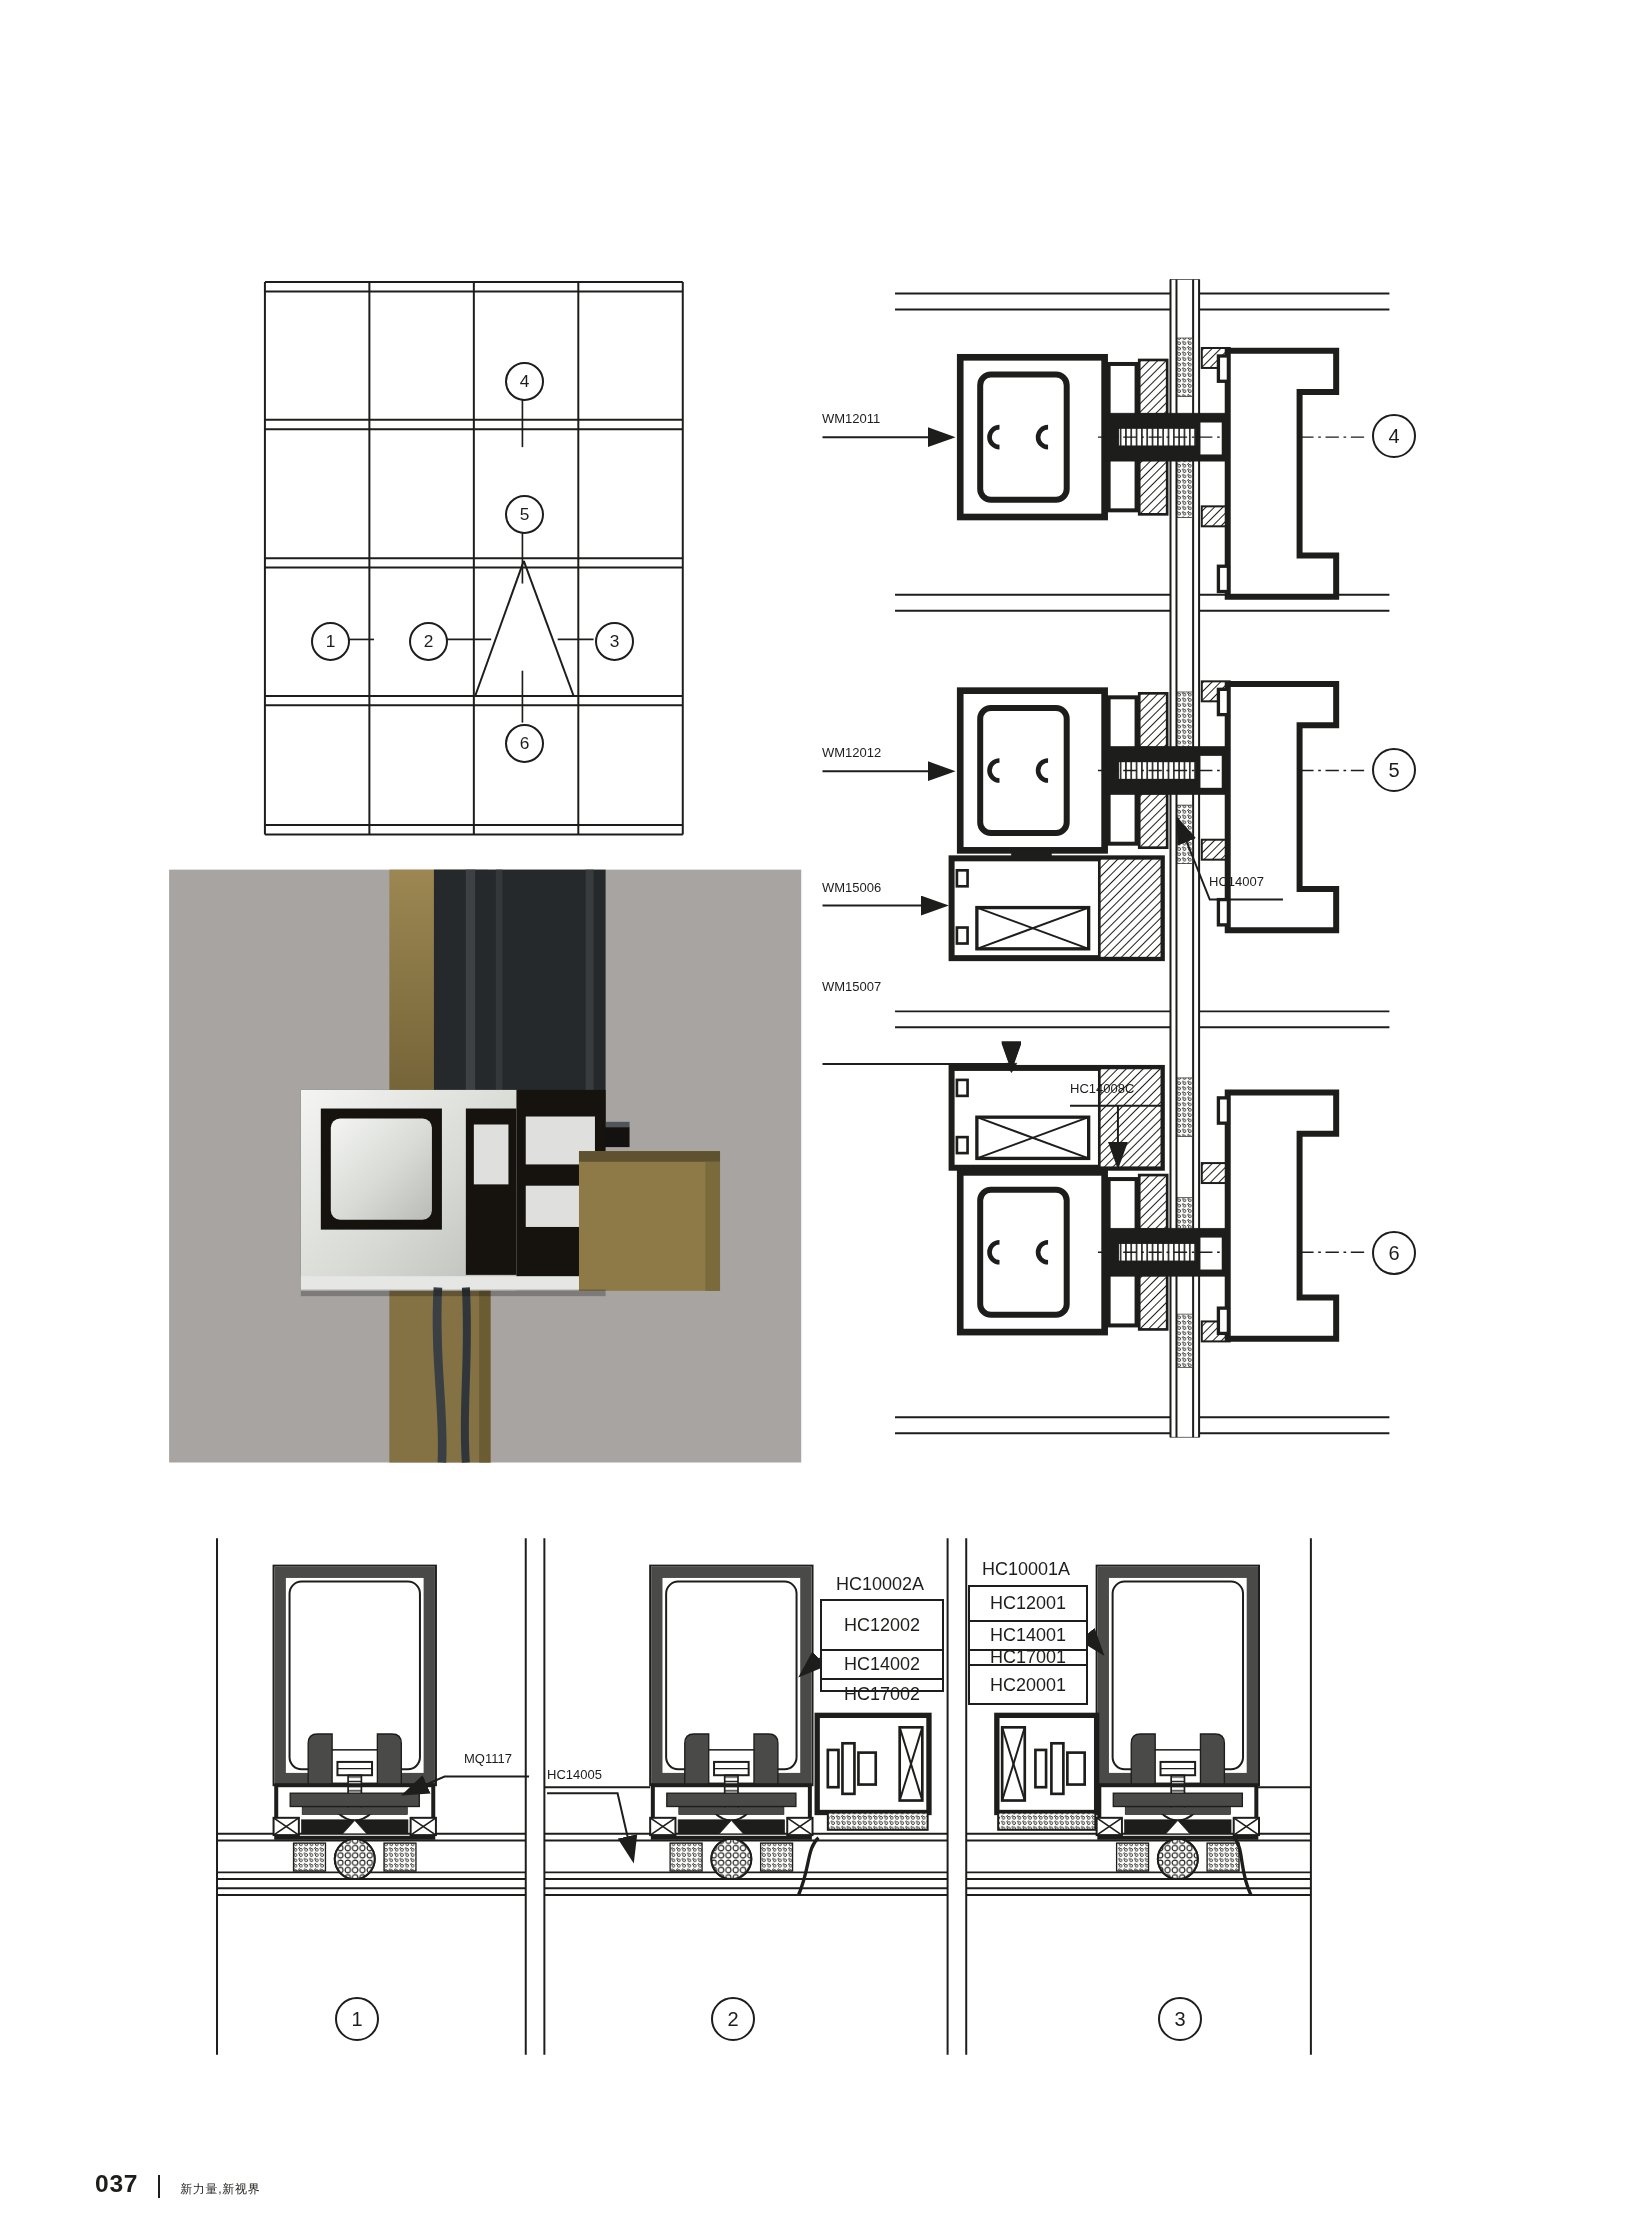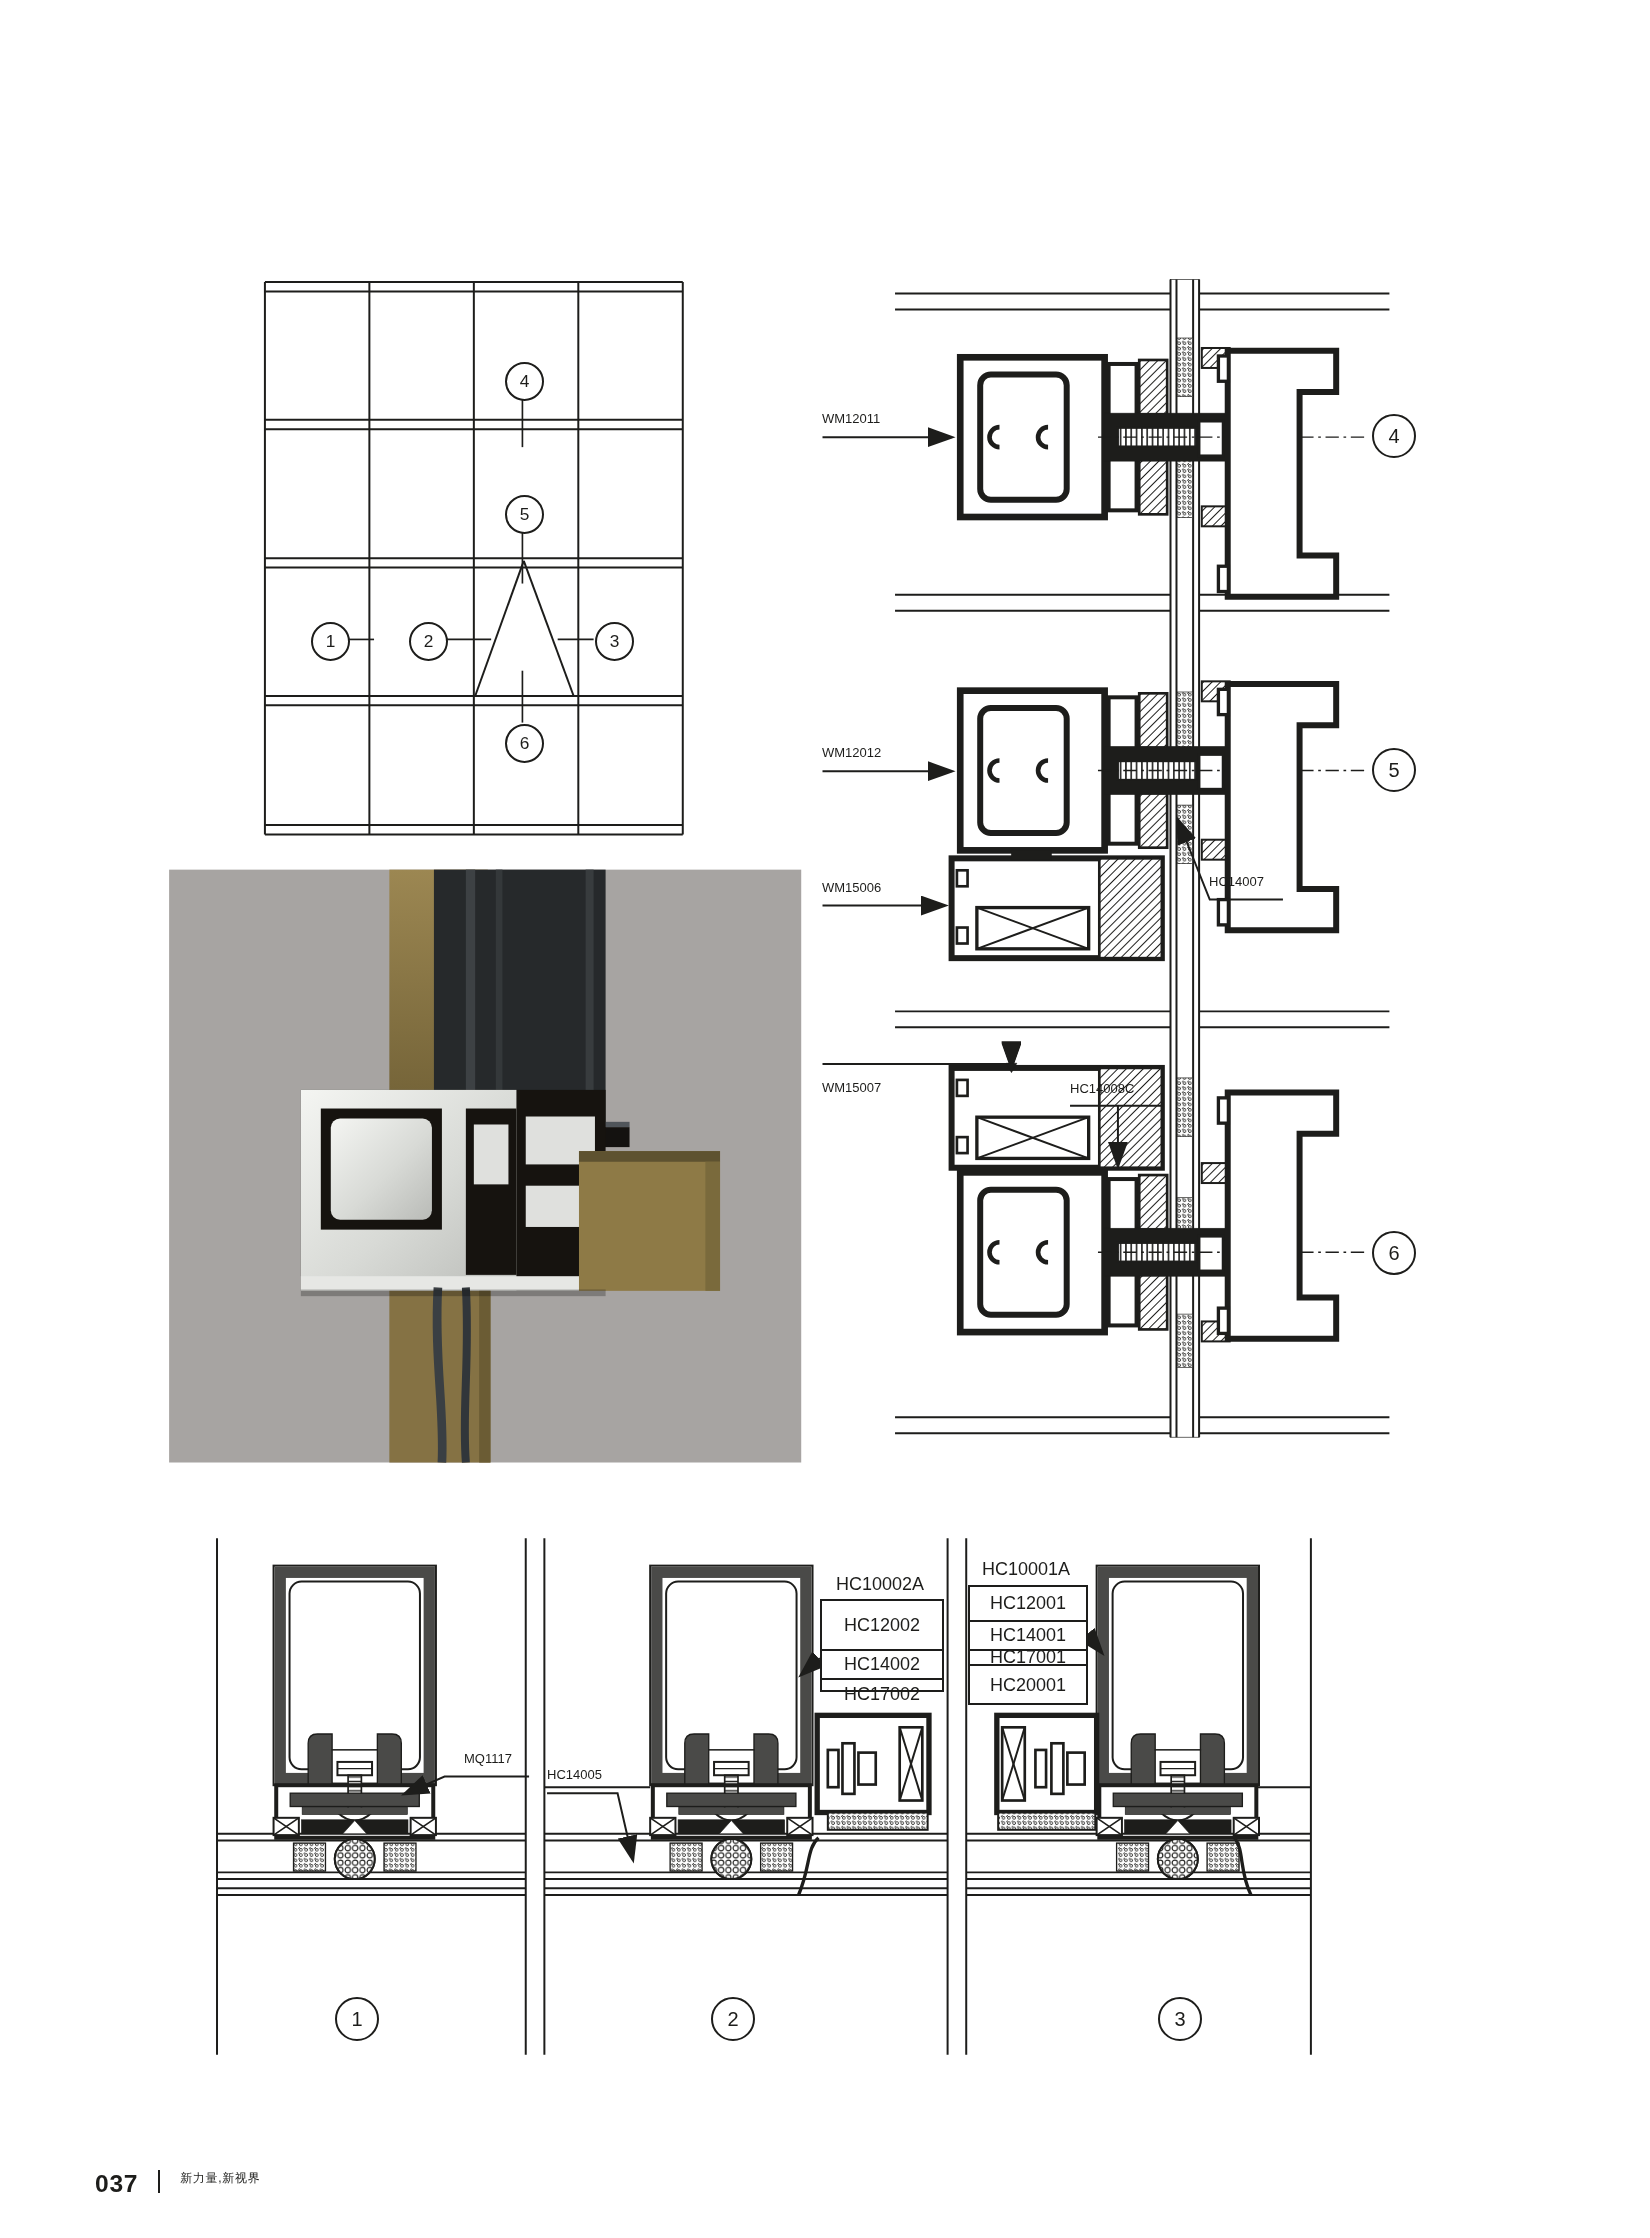--- a/index.html
+++ b/index.html
@@ -10,21 +10,21 @@
          font-family:"Liberation Sans",sans-serif;}
   .callout{position:absolute;border:2px solid #1d1d1b;border-radius:50%;background:#fff;
            display:flex;align-items:center;justify-content:center;}
   .callout.sm{width:35px;height:35px;font-size:17.3px;}
   .callout.lg{width:40px;height:40px;font-size:20px;}
   .stackbox{position:absolute;border:2px solid #1d1d1b;background:#fff;}
   .stackrow{display:flex;align-items:center;justify-content:center;font-size:18px;
             border-top:2px solid #1d1d1b;box-sizing:border-box;}
   .stackrow:first-child{border-top:none;}
   .stacktitle{position:absolute;font-size:18px;text-align:center;}
-  .footer{position:absolute;left:95px;top:2170px;display:flex;align-items:flex-start;gap:20px;}
+  .footer{position:absolute;left:95px;top:2170px;display:flex;align-items:flex-end;gap:20px;}
   .footer .num{font-size:24.6px;font-weight:bold;letter-spacing:0.7px;}
   .footer .bar{width:2px;height:22.6px;background:#1d1d1b;}
   .footer .tag{font-size:12px;letter-spacing:0.7px;}
 </style>
 </head>
 <body>
 
 <div class="page">
 
 <svg width="1651" height="2239" viewBox="0 0 2481 3365">
@@ -375,21 +375,21 @@
       <span>2</span>
     </div>
 <div class="callout lg" style="left:1158px;top:1997px">
       <span>3</span>
     </div>
 
 <div class="label" style="left:822px;top:412px">WM12011</div>
 <div class="label" style="left:822px;top:746px">WM12012</div>
 <div class="label" style="left:822px;top:881px">WM15006</div>
 <div class="label" style="left:1209px;top:875px">HC14007</div>
-<div class="label" style="left:822px;top:1081px">WM15007</div>
+<div class="label" style="left:822px;top:980px">WM15007</div>
 <div class="label" style="left:1070px;top:1082px">HC14008C</div>
 <div class="label" style="left:464px;top:1752px">MQ1117</div>
 <div class="label" style="left:547px;top:1768px">HC14005</div>
 
 <div class="stacktitle" style="left:820px;top:1574px;width:120px">HC10002A</div>
 <div class="stackbox" style="left:820px;top:1599px;width:120px;height:89px">
   <div class="stackrow" style="height:48px">HC12002</div>
   <div class="stackrow" style="height:29px">HC14002</div>
   <div class="stackrow" style="height:30px">HC17002</div>
 </div>

